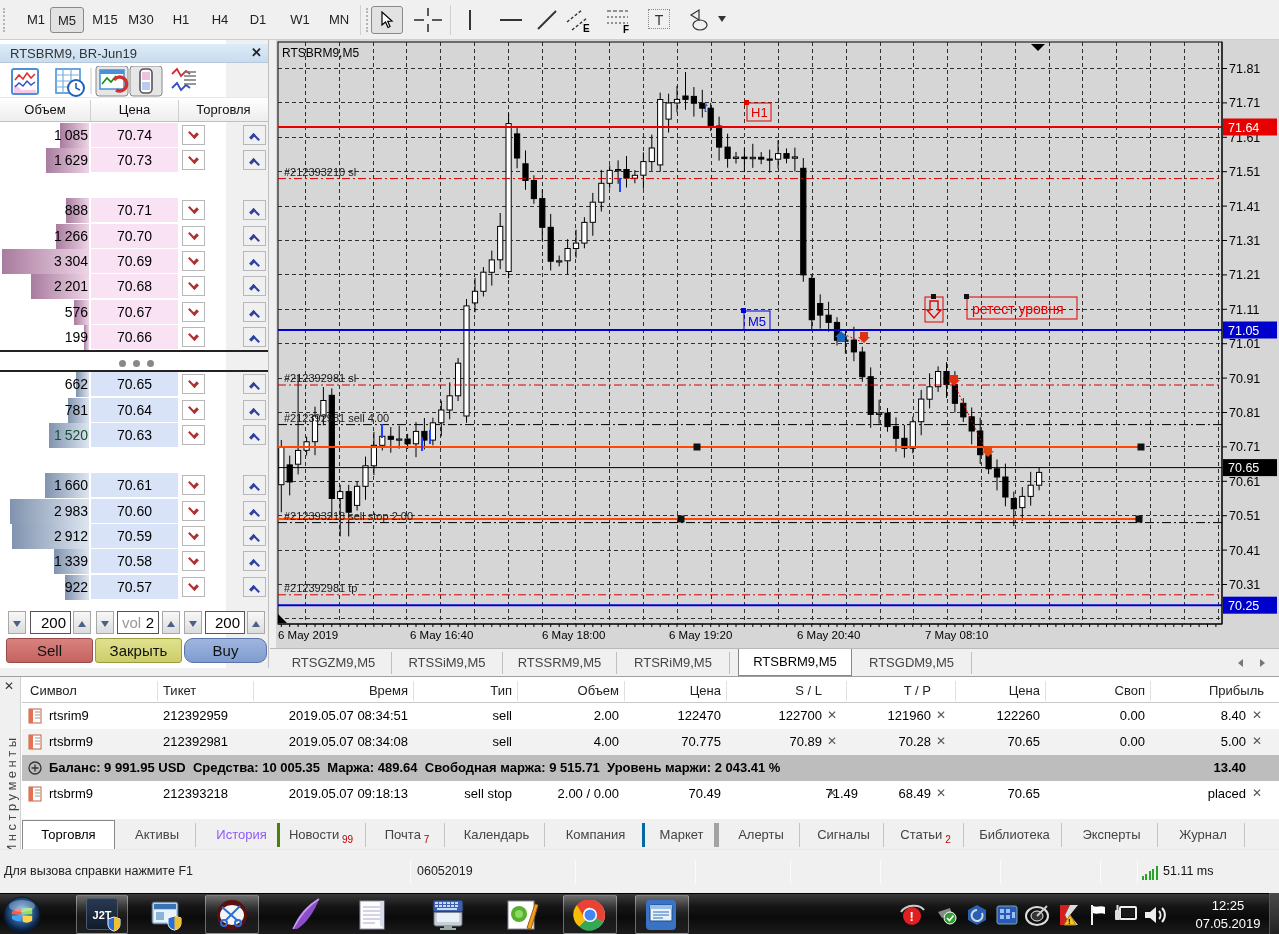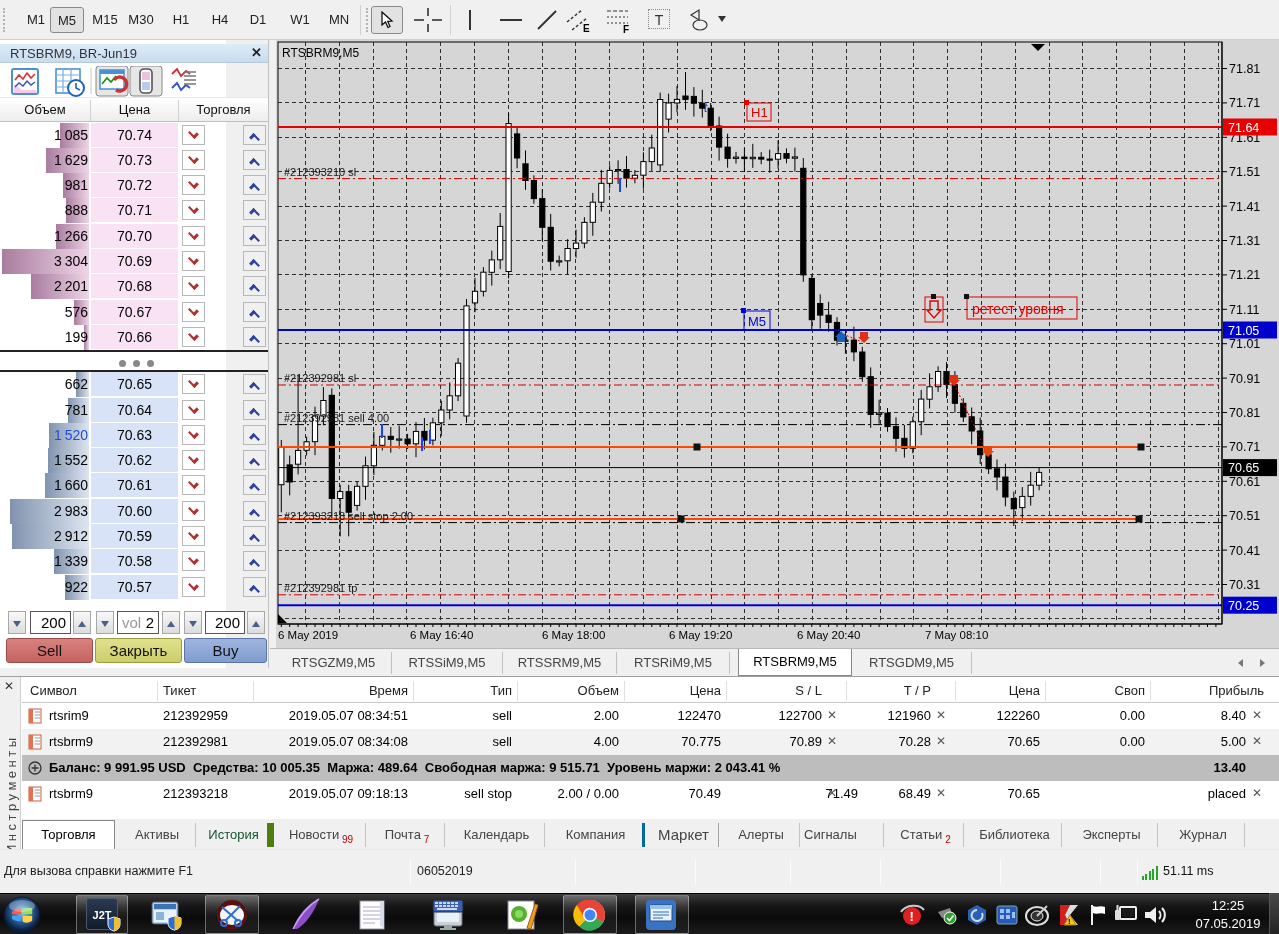--- a/index.html
+++ b/index.html
@@ -119,31 +119,20 @@
       <div class="abs" style="right:179px;top:0;width:43px;height:25px;background:linear-gradient(to right,#a87c9e,#efd4e7)"></div>
       <div class="abs" style="left:0;top:0;width:88px;height:25px;text-align:right;font-size:14px;color:#000;line-height:25px">1 629</div>
       <div class="abs" style="left:91px;top:0;width:87px;height:25px;background:#f8e2f4;border-bottom:1px solid #fff;text-align:center;font-size:14px;line-height:25px">70.73</div>
       <div class="abs" style="left:182px;top:2px;width:23px;height:20px;border:1px solid #b8b8b8">
         <span style="position:absolute;left:6px;top:3px;width:9px;height:9px;border-right:3px solid #b03030;border-bottom:3px solid #b03030;transform:rotate(45deg) scale(1,0.7)"></span>
       </div>
       <div class="abs" style="left:243px;top:2px;width:23px;height:20px;border:1px solid #b8b8b8">
         <span style="position:absolute;left:6px;top:8px;width:9px;height:9px;border-right:3px solid #3040a0;border-bottom:3px solid #3040a0;transform:rotate(-135deg) scale(1,0.7)"></span>
       </div>
     </div>
-    <div class="abs" style="left:0;top:133.1px;width:268px;height:25.3px">
-      <div class="abs" style="right:179px;top:0;width:26px;height:25px;background:linear-gradient(to right,#a87c9e,#efd4e7)"></div>
-      <div class="abs" style="left:0;top:0;width:88px;height:25px;text-align:right;font-size:14px;color:#000;line-height:25px">981</div>
-      <div class="abs" style="left:91px;top:0;width:87px;height:25px;background:#f8e2f4;border-bottom:1px solid #fff;text-align:center;font-size:14px;line-height:25px">70.72</div>
-      <div class="abs" style="left:182px;top:2px;width:23px;height:20px;border:1px solid #b8b8b8">
-        <span style="position:absolute;left:6px;top:3px;width:9px;height:9px;border-right:3px solid #b03030;border-bottom:3px solid #b03030;transform:rotate(45deg) scale(1,0.7)"></span>
-      </div>
-      <div class="abs" style="left:243px;top:2px;width:23px;height:20px;border:1px solid #b8b8b8">
-        <span style="position:absolute;left:6px;top:8px;width:9px;height:9px;border-right:3px solid #3040a0;border-bottom:3px solid #3040a0;transform:rotate(-135deg) scale(1,0.7)"></span>
-      </div>
-    </div>
     <div class="abs" style="left:0;top:158.4px;width:268px;height:25.3px">
       <div class="abs" style="right:179px;top:0;width:23px;height:25px;background:linear-gradient(to right,#a87c9e,#efd4e7)"></div>
       <div class="abs" style="left:0;top:0;width:88px;height:25px;text-align:right;font-size:14px;color:#000;line-height:25px">888</div>
       <div class="abs" style="left:91px;top:0;width:87px;height:25px;background:#f8e2f4;border-bottom:1px solid #fff;text-align:center;font-size:14px;line-height:25px">70.71</div>
       <div class="abs" style="left:182px;top:2px;width:23px;height:20px;border:1px solid #b8b8b8">
         <span style="position:absolute;left:6px;top:3px;width:9px;height:9px;border-right:3px solid #b03030;border-bottom:3px solid #b03030;transform:rotate(45deg) scale(1,0.7)"></span>
       </div>
       <div class="abs" style="left:243px;top:2px;width:23px;height:20px;border:1px solid #b8b8b8">
         <span style="position:absolute;left:6px;top:8px;width:9px;height:9px;border-right:3px solid #3040a0;border-bottom:3px solid #3040a0;transform:rotate(-135deg) scale(1,0.7)"></span>
       </div>
@@ -225,33 +214,22 @@
       <div class="abs" style="left:91px;top:0;width:87px;height:25px;background:#d9e3f7;border-bottom:1px solid #fff;text-align:center;font-size:14px;line-height:25px">70.64</div>
       <div class="abs" style="left:182px;top:2px;width:23px;height:20px;border:1px solid #b8b8b8">
         <span style="position:absolute;left:6px;top:3px;width:9px;height:9px;border-right:3px solid #b03030;border-bottom:3px solid #b03030;transform:rotate(45deg) scale(1,0.7)"></span>
       </div>
       <div class="abs" style="left:243px;top:2px;width:23px;height:20px;border:1px solid #b8b8b8">
         <span style="position:absolute;left:6px;top:8px;width:9px;height:9px;border-right:3px solid #3040a0;border-bottom:3px solid #3040a0;transform:rotate(-135deg) scale(1,0.7)"></span>
       </div>
     </div>
     <div class="abs" style="left:0;top:382.8px;width:268px;height:25.3px">
       <div class="abs" style="right:179px;top:0;width:40px;height:25px;background:linear-gradient(to right,#8093ae,#dde5f1)"></div>
-      <div class="abs" style="left:0;top:0;width:88px;height:25px;text-align:right;font-size:14px;color:#1d4ed8;line-height:25px">1 520</div>
+      <div class="abs" style="left:0;top:0;width:88px;height:25px;text-align:right;font-size:14px;color:#14532d;line-height:25px">1 520</div>
       <div class="abs" style="left:91px;top:0;width:87px;height:25px;background:#d9e3f7;border-bottom:1px solid #fff;text-align:center;font-size:14px;line-height:25px">70.63</div>
-      <div class="abs" style="left:182px;top:2px;width:23px;height:20px;border:1px solid #b8b8b8">
-        <span style="position:absolute;left:6px;top:3px;width:9px;height:9px;border-right:3px solid #b03030;border-bottom:3px solid #b03030;transform:rotate(45deg) scale(1,0.7)"></span>
-      </div>
-      <div class="abs" style="left:243px;top:2px;width:23px;height:20px;border:1px solid #b8b8b8">
-        <span style="position:absolute;left:6px;top:8px;width:9px;height:9px;border-right:3px solid #3040a0;border-bottom:3px solid #3040a0;transform:rotate(-135deg) scale(1,0.7)"></span>
-      </div>
-    </div>
-    <div class="abs" style="left:0;top:408.1px;width:268px;height:25.3px">
-      <div class="abs" style="right:179px;top:0;width:41px;height:25px;background:linear-gradient(to right,#8093ae,#dde5f1)"></div>
-      <div class="abs" style="left:0;top:0;width:88px;height:25px;text-align:right;font-size:14px;color:#000;line-height:25px">1 552</div>
-      <div class="abs" style="left:91px;top:0;width:87px;height:25px;background:#d9e3f7;border-bottom:1px solid #fff;text-align:center;font-size:14px;line-height:25px">70.62</div>
       <div class="abs" style="left:182px;top:2px;width:23px;height:20px;border:1px solid #b8b8b8">
         <span style="position:absolute;left:6px;top:3px;width:9px;height:9px;border-right:3px solid #b03030;border-bottom:3px solid #b03030;transform:rotate(45deg) scale(1,0.7)"></span>
       </div>
       <div class="abs" style="left:243px;top:2px;width:23px;height:20px;border:1px solid #b8b8b8">
         <span style="position:absolute;left:6px;top:8px;width:9px;height:9px;border-right:3px solid #3040a0;border-bottom:3px solid #3040a0;transform:rotate(-135deg) scale(1,0.7)"></span>
       </div>
     </div>
     <div class="abs" style="left:0;top:433.4px;width:268px;height:25.3px">
       <div class="abs" style="right:179px;top:0;width:44px;height:25px;background:linear-gradient(to right,#8093ae,#dde5f1)"></div>
       <div class="abs" style="left:0;top:0;width:88px;height:25px;text-align:right;font-size:14px;color:#000;line-height:25px">1 660</div>
@@ -330,21 +308,21 @@
       <span style="position:absolute;left:4px;top:9px;border-left:4.5px solid transparent;border-right:4.5px solid transparent;border-top:6px solid #4a5f8a"></span>
     </div>
     <div class="abs" style="left:205px;top:571px;width:40px;height:23px;background:#fff;border:1px solid #555">
       <span style="position:absolute;right:4px;top:2px;font-size:15px">200</span>
     </div>
     <div class="abs" style="left:247px;top:571px;width:18px;height:23px;background:linear-gradient(#f8f8f8,#dcdcdc);border:1px solid #a8a8a8">
       <span style="position:absolute;left:4px;top:9px;border-left:4.5px solid transparent;border-right:4.5px solid transparent;border-bottom:6px solid #4a5f8a"></span>
     </div>
 <div class="abs" style="left:6px;top:598px;width:87px;height:25px;background:linear-gradient(#d8827e,#c66360);border:1px solid #9a4a48;border-radius:3px;text-align:center;line-height:24px;font-size:15px;color:#111">Sell</div>
 <div class="abs" style="left:95px;top:598px;width:87px;height:25px;background:linear-gradient(#e0e18c,#ccce6b);border:1px solid #9a9a40;border-radius:3px;text-align:center;line-height:24px;font-size:15px;color:#111">Закрыть</div>
-<div class="abs" style="left:184px;top:598px;width:83px;height:25px;background:linear-gradient(#9fb5de,#7f9cd0);border:1px solid #5a74a8;border-radius:3px;text-align:center;line-height:24px;font-size:15px;color:#111">Buy</div>
+<div class="abs" style="left:184px;top:598px;width:83px;height:25px;background:linear-gradient(#9fb5de,#7f9cd0);border:1px solid #5a74a8;border-radius:9px;text-align:center;line-height:24px;font-size:15px;color:#111">Buy</div>
 <div class="abs" style="left:0;top:628px;width:270px;height:8px;background:#f0f0f0"></div>
 <div class="abs" style="left:268px;top:0;width:1px;height:628px;background:#c0c0c0"></div>
 </div>
 <svg width="1009" height="608" style="position:absolute;left:270px;top:40px">
 <rect x="0" y="0" width="1009" height="608" fill="#d6d6d6"></rect>
 <rect x="0" y="0" width="6" height="608" fill="#f0f0f0"></rect>
 <rect x="8" y="2" width="944" height="582" fill="#d6d6d6" stroke="#000" stroke-width="1"></rect>
 <g stroke="#2f2f2f" stroke-width="1" stroke-dasharray="4 3" shape-rendering="crispEdges">
 <line x1="35.5" y1="2" x2="35.5" y2="584"></line>
 <line x1="69.3" y1="2" x2="69.3" y2="584"></line>
@@ -901,28 +879,28 @@
       <span style="position:absolute;left:914px;top:5px;font-size:12px;color:#555">✕</span>
       <span style="position:absolute;left:918px;top:5px;width:100px;text-align:right">70.65</span>
       <span style="position:absolute;left:1023px;top:5px;width:100px;text-align:right"></span>
       <span style="position:absolute;left:1124px;top:5px;width:100px;text-align:right">placed</span>
       <span style="position:absolute;left:1230px;top:5px;font-size:12px;color:#555">✕</span>
     </div>
 </div>
 <div class="abs" style="left:22px;top:819px;width:1257px;height:30px;background:#f0f0f0">
 <div class="abs" style="left:0px;top:1px;width:93px;height:29px;background:#fff;border:1px solid #888;border-bottom:none;text-align:center;line-height:28px;font-size:13px;color:#000">Торговля</div>
 <div class="abs" style="left:97px;top:4px;width:77px;height:24px;border-right:1px solid #c4c4c4;text-align:center;line-height:23px;font-size:13px;color:#444">Активы</div>
-<div class="abs" style="left:178px;top:4px;width:74px;height:24px;border-right:7px solid #4d7c0f;text-align:center;line-height:23px;font-size:13px;color:#14532d">История</div>
+<div class="abs" style="left:184px;top:4px;width:74px;height:24px;border-right:3px solid #4d7c0f;text-align:center;line-height:23px;font-size:13px;color:#8b5cf6">История</div>
 <div class="abs" style="left:255px;top:4px;width:89px;height:24px;border-right:1px solid #c4c4c4;text-align:center;line-height:23px;font-size:13px;color:#444">Новости<sub style="color:#c00000;font-size:10px">&nbsp;99</sub></div>
 <div class="abs" style="left:348px;top:4px;width:75px;height:24px;border-right:1px solid #c4c4c4;text-align:center;line-height:23px;font-size:13px;color:#444">Почта<sub style="color:#c00000;font-size:10px">&nbsp;7</sub></div>
 <div class="abs" style="left:427px;top:4px;width:96px;height:24px;border-right:1px solid #c4c4c4;text-align:center;line-height:23px;font-size:13px;color:#444">Календарь</div>
 <div class="abs" style="left:527px;top:4px;width:96px;height:24px;border-right:3px solid #0369a1;text-align:center;line-height:23px;font-size:13px;color:#444">Компания</div>
-<div class="abs" style="left:627px;top:4px;width:70px;height:24px;border-right:1px solid #a3a3a3;text-align:center;line-height:23px;font-size:15px;color:#444">Маркет</div>
+<div class="abs" style="left:627px;top:4px;width:70px;height:24px;border-right:5px solid #a3a3a3;text-align:center;line-height:23px;font-size:13px;color:#444">Маркет</div>
 <div class="abs" style="left:701px;top:4px;width:77px;height:24px;border-right:1px solid #c4c4c4;text-align:center;line-height:23px;font-size:13px;color:#444">Алерты</div>
-<div class="abs" style="left:782px;top:4px;width:80px;height:24px;border-right:1px solid #c4c4c4;text-align:left;line-height:23px;font-size:13px;color:#444">Сигналы</div>
+<div class="abs" style="left:782px;top:4px;width:80px;height:24px;border-right:1px solid #c4c4c4;text-align:center;line-height:23px;font-size:13px;color:#444">Сигналы</div>
 <div class="abs" style="left:866px;top:4px;width:76px;height:24px;border-right:1px solid #c4c4c4;text-align:center;line-height:23px;font-size:13px;color:#444">Статьи<sub style="color:#c00000;font-size:10px">&nbsp;2</sub></div>
 <div class="abs" style="left:946px;top:4px;width:94px;height:24px;border-right:1px solid #c4c4c4;text-align:center;line-height:23px;font-size:13px;color:#444">Библиотека</div>
 <div class="abs" style="left:1044px;top:4px;width:92px;height:24px;border-right:1px solid #c4c4c4;text-align:center;line-height:23px;font-size:13px;color:#444">Эксперты</div>
 <div class="abs" style="left:1140px;top:4px;width:83px;height:24px;border-right:1px solid #c4c4c4;text-align:center;line-height:23px;font-size:13px;color:#444">Журнал</div>
 </div>
 <div class="abs" style="left:0;top:849px;width:1279px;height:44px;background:#f0f0f0;border-top:1px solid #e8e8e8">
 <span class="abs" style="left:4px;top:14px;font-size:12.5px;color:#222">Для вызова справки нажмите F1</span>
 <span class="abs" style="left:417px;top:14px;font-size:12.5px;color:#222">06052019</span>
 <span class="abs" style="left:410px;top:10px;width:1px;height:24px;background:#d4d4d4;border-right:1px solid #fbfbfb"></span>
 <span class="abs" style="left:575px;top:10px;width:1px;height:24px;background:#d4d4d4;border-right:1px solid #fbfbfb"></span>

